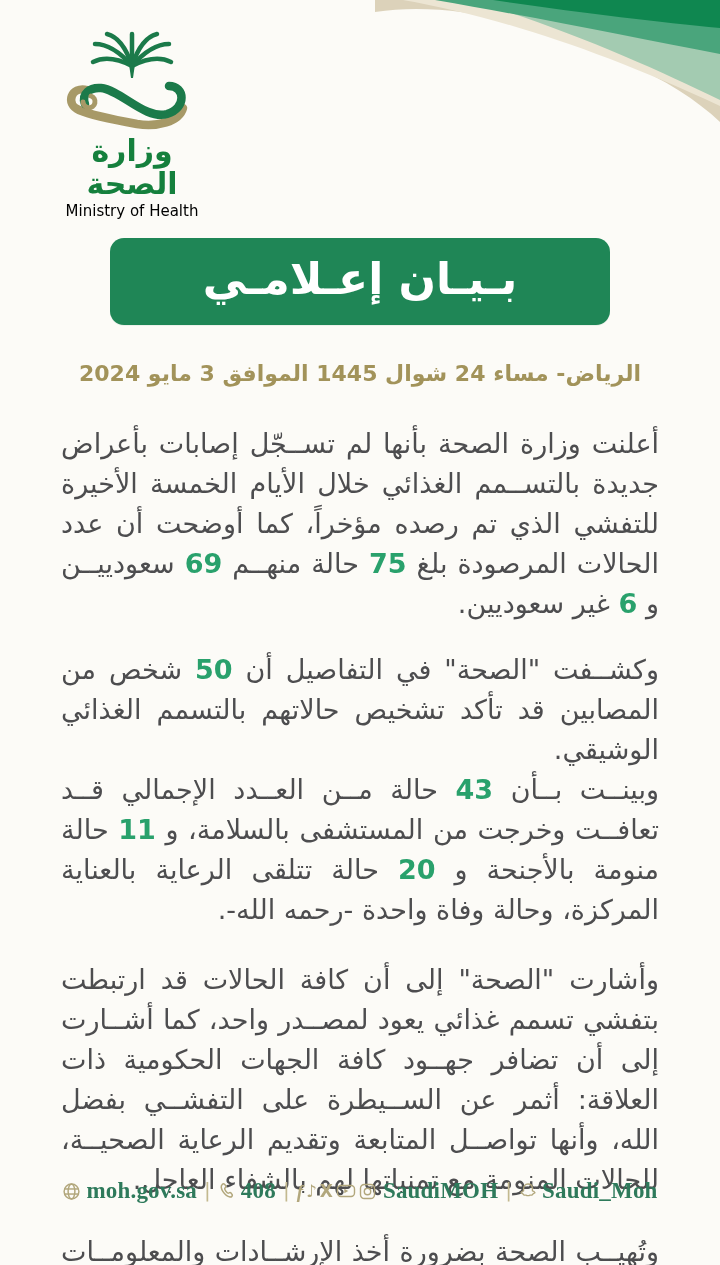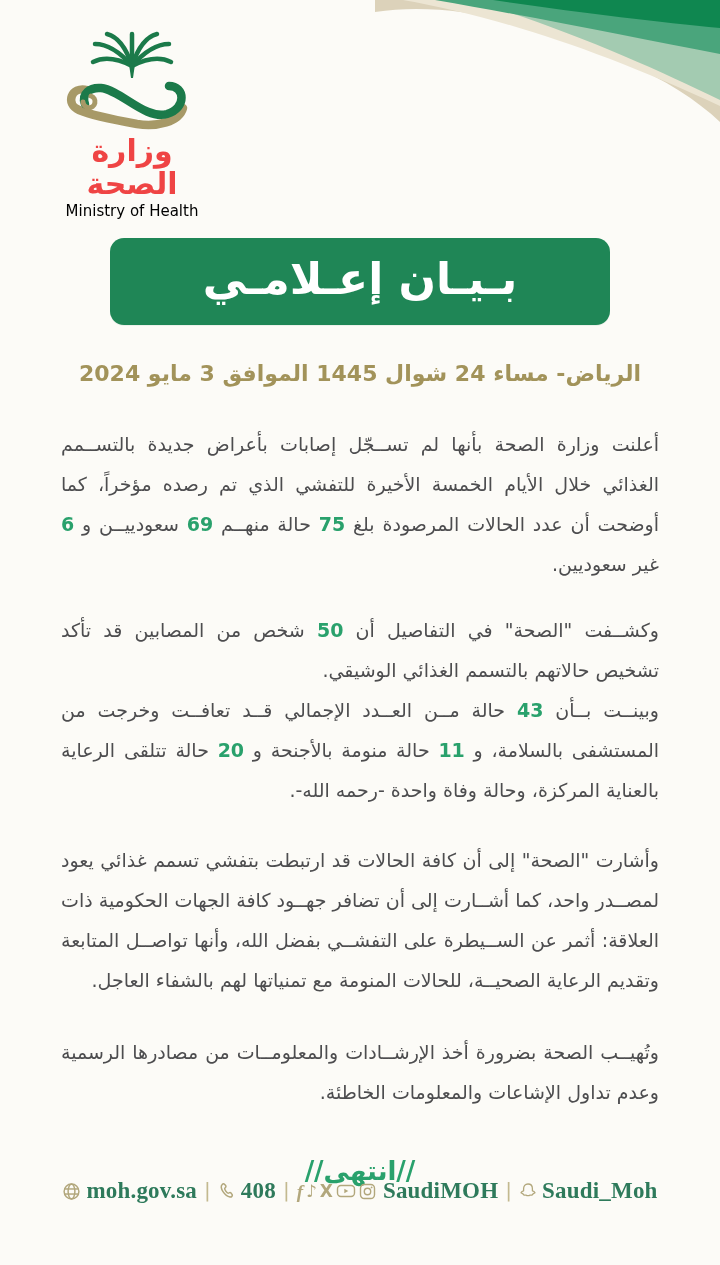--- a/index.html
+++ b/index.html
@@ -6,40 +6,40 @@
   body{background:#e8e8e8;font-family:"DejaVu Sans",sans-serif;}
   .page{
     position:relative;width:720px;height:1265px;margin:0 auto;
     background:#fcfbf7;overflow:hidden;
   }
   
   .wave{position:absolute;top:0;right:0;width:345px;height:155px;}
   
   .logo{position:absolute;top:24px;left:48px;width:168px;text-align:center;}
   .logo-mark{display:block;margin:0 auto;}
-  .logo-ar{font-size:30px;font-weight:bold;color:#ef4444;line-height:1.1;}
+  .logo-ar{font-size:30px;font-weight:bold;color:#15803d;line-height:1.1;}
   .logo-en{font-size:15px;color:#000000;margin-top:2px;font-family:"DejaVu Sans",sans-serif;}
   
   .banner{
     margin:238px auto 0;width:500px;height:87px;background:#1f8656;
     border-radius:14px;display:flex;align-items:center;justify-content:center;
     box-shadow:0 1px 0 #15704612;
   }
   .banner-title{
     color:#ffffff;font-size:44px;font-weight:bold;direction:rtl;
     font-family:"DejaVu Sans",sans-serif;padding-bottom:6px;
   }
   .dateline{
     margin-top:36px;text-align:center;direction:rtl;
     color:#a2935a;font-size:22px;font-weight:bold;
   }
   
   .content{width:598px;margin:38px auto 0;direction:rtl;}
   .para{
-    margin:0 0 26px 0;color:#4d4d4f;font-size:19px;line-height:40px;
+    margin:0 0 26px 0;color:#4d4d4f;font-size:27px;line-height:40px;
     text-align:justify;
   }
   .para:last-child{margin-bottom:0;}
   .hl{color:#29a16c;font-weight:bold;}
   .end-marker{
     margin-top:44px;text-align:center;direction:rtl;
     color:#29a16c;font-size:26px;font-weight:bold;
   }
   
   .footer{

